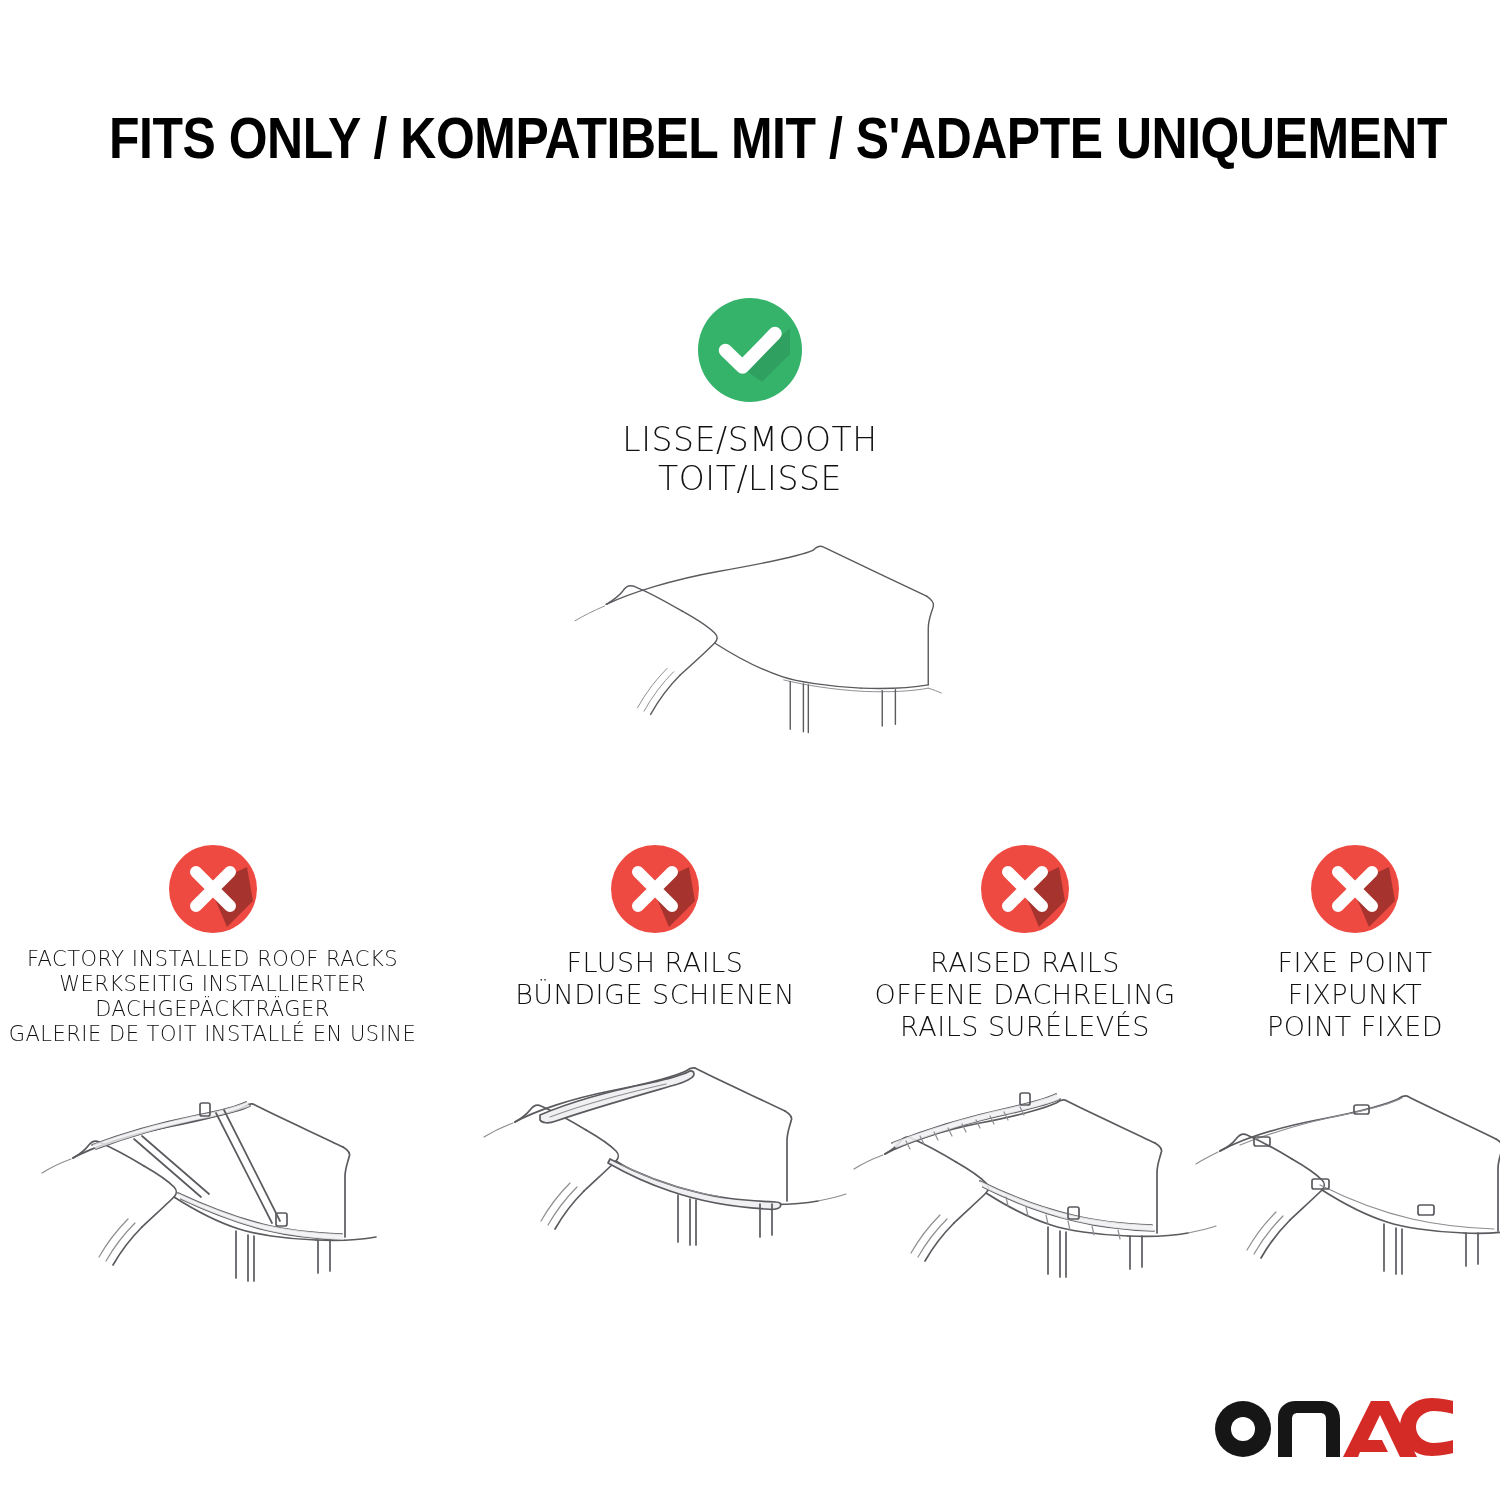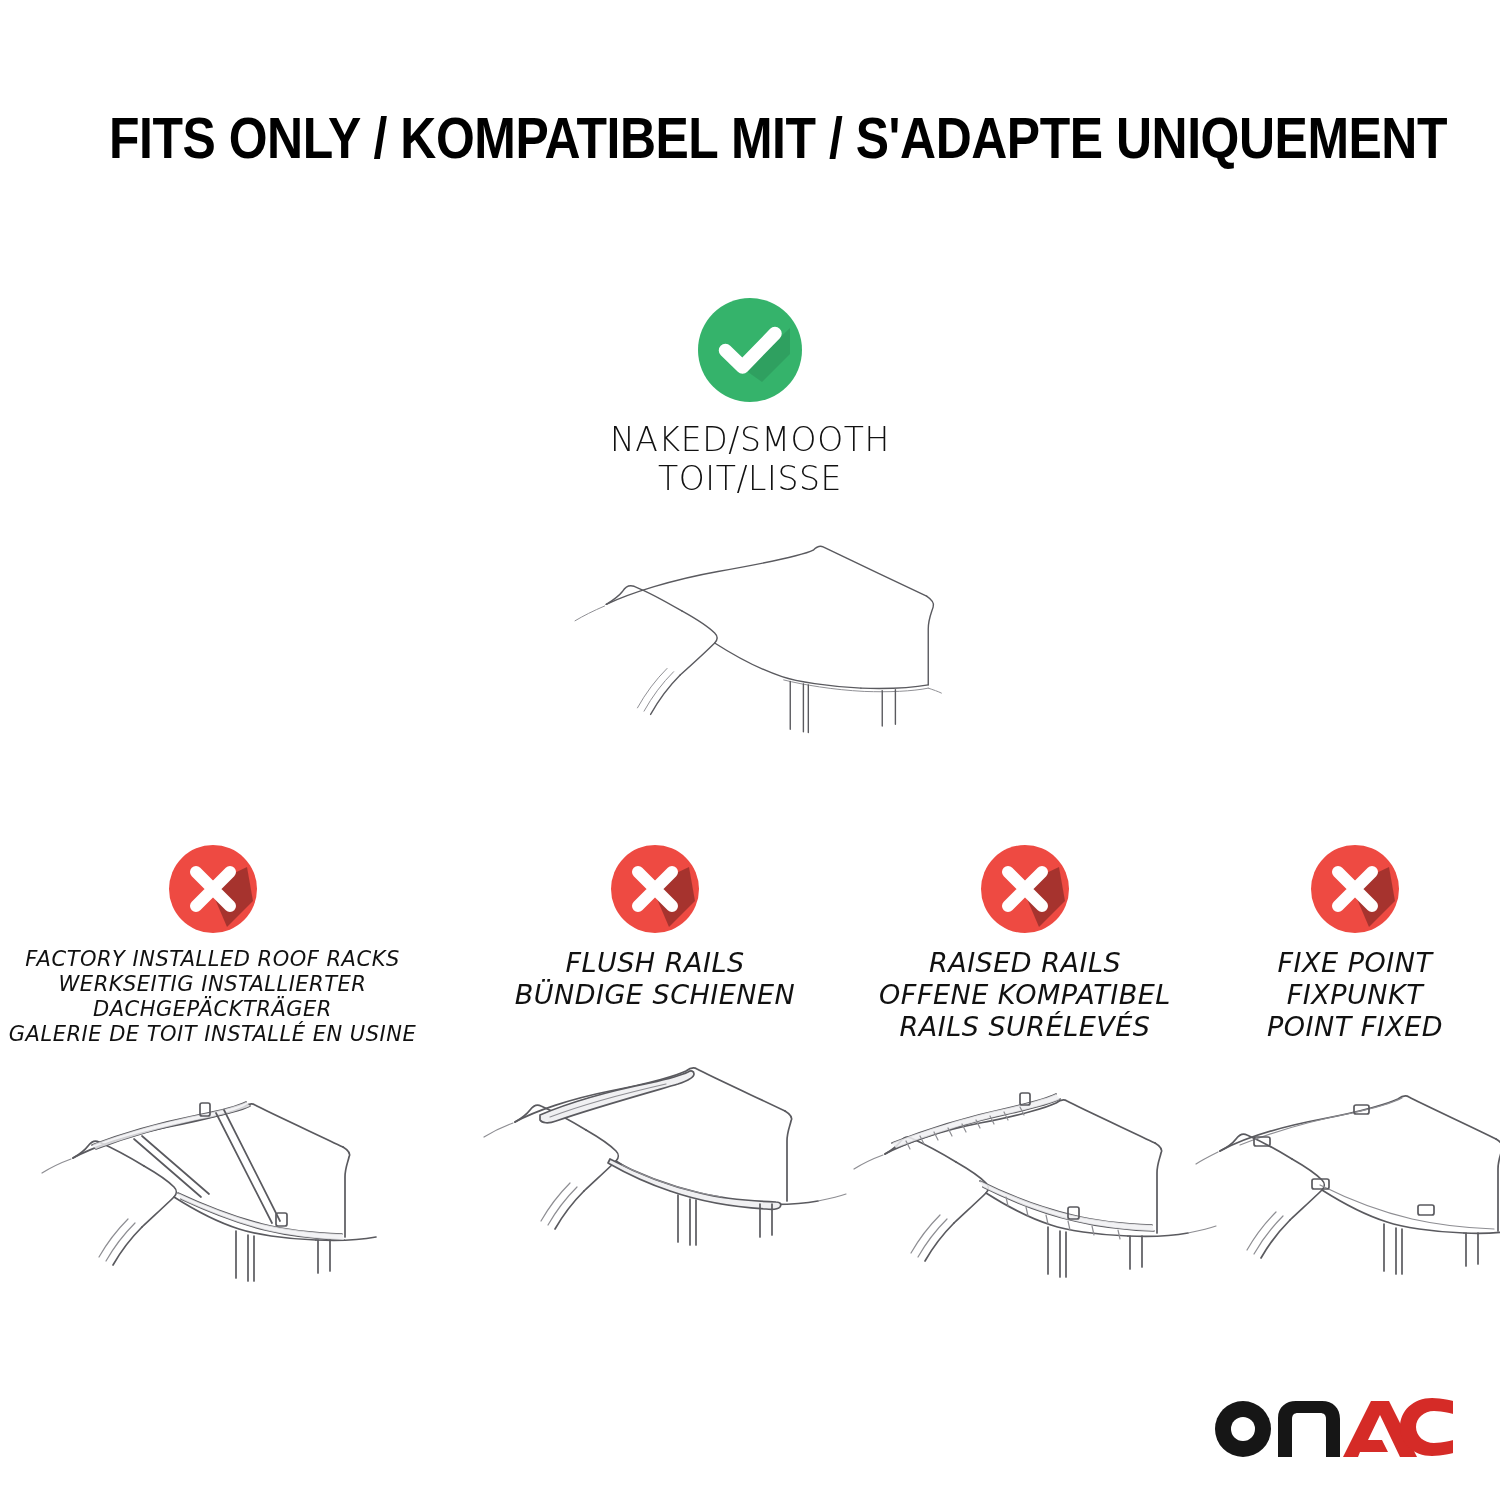--- a/index.html
+++ b/index.html
@@ -91,21 +91,20 @@
   .badge-sm { width: 88px; height: 88px; }
   .badge-sm svg { display: block; width: 100%; height: 100%; }
 
   .cell-label {
     margin-top: 14px;
     text-align: center;
     font-family: "DejaVu Sans", sans-serif;
     font-weight: 300;
     color: #111111;
     white-space: nowrap;
-    font-style: italic;
   }
   .cell.c0 .cell-label { font-size: 21px; line-height: 25px; letter-spacing: 0.5px; }
   .cell.c1 .cell-label,
   .cell.c2 .cell-label,
   .cell.c3 .cell-label { font-size: 27px; line-height: 32px; letter-spacing: 0.5px; }
 
   .cell-art { margin-top: 16px; width: 390px; height: 230px; }
   .cell.c3 .cell-art { width: 330px; }
   .cell-art svg { display: block; width: 100%; height: 100%; }
 
@@ -136,21 +135,21 @@
 
   <div class="badge">
     <svg viewBox="0 0 104 104">
       <circle cx="52" cy="52" r="52" fill="#35b36b"></circle>
       <path d="M47 72 L92 30 L92 56 L64 84 Z" fill="#000" opacity="0.10"></path>
       <path d="M27.5 52.5 L44.5 69 L77 35.5" fill="none" stroke="#ffffff" stroke-width="13.5" stroke-linecap="round" stroke-linejoin="round"></path>
     </svg>
   </div>
 
   <div class="hero-label">
-    <div>NAKED/SMOOTH</div>
+    <div>LISSE/SMOOTH</div>
     <div>TOIT/LISSE</div>
   </div>
 
   <div class="cell-art hero-art">
     <svg viewBox="0 0 470 280">
 
       <path class="ln" d="M60 110 C90 96 140 80 196 70 C258 59 300 50 312 44 C316 40 320 38 324 40
                           C336 46 420 86 450 100"></path>
       <path class="ln" d="M60 110 C70 104 76 99 80 94 C83 89 88 86 94 88 C104 92 128 104 152 118"></path>
       <path class="ln" d="M152 118 C170 128 184 137 192 145 C196 149 196 153 192 157
@@ -277,21 +276,21 @@
   <div class="cell c2">
     <div class="badge-sm">
       <svg viewBox="0 0 88 88">
         <circle cx="44" cy="44" r="44" fill="#ee4a42"></circle>
         <path d="M40 40 L78 22 L84 56 L58 82 Z" fill="#000" opacity="0.30"></path>
         <path d="M27 27 L61 61 M61 27 L27 61" fill="none" stroke="#ffffff" stroke-width="12" stroke-linecap="round" stroke-linejoin="round"></path>
       </svg>
     </div>
     <div class="cell-label">
       <div>RAISED RAILS</div>
-      <div>OFFENE KOMPATIBEL</div>
+      <div>OFFENE DACHRELING</div>
       <div>RAILS SURÉLEVÉS</div>
     </div>
     <div class="cell-art">
       <svg viewBox="0 0 390 230">
         <path class="ln" d="M55 95 C75 84 110 72 150 64 C192 56 218 48 226 44 C230 41 234 40 237 42 C248 48 300 72 325 84"></path>
         <path class="ln" d="M55 95 C62 91 67 87 70 83 C73 79 77 77 81 79 C90 83 108 92 126 103"></path>
         <path class="ln" d="M126 103 C140 111 150 118 156 124 C159 127 159 131 156 134 C151 139 139 150 124 164"></path>
         <path class="ln" d="M156 134 C178 148 202 160 221 166 C236 171 266 176 298 177"></path>
         <path class="ln" d="M298 177 C320 178 342 177 358 174"></path>
         <path class="ln" d="M325 84 C330 87 333 90 331 94 C330 99 327 105 327 114 L327 174"></path>

